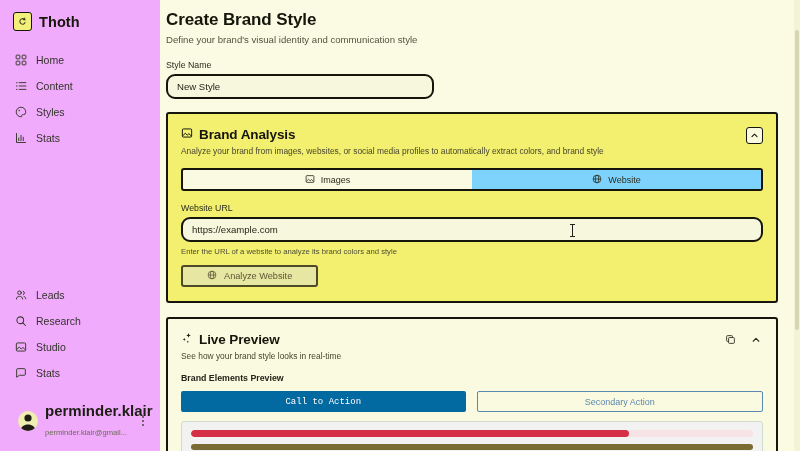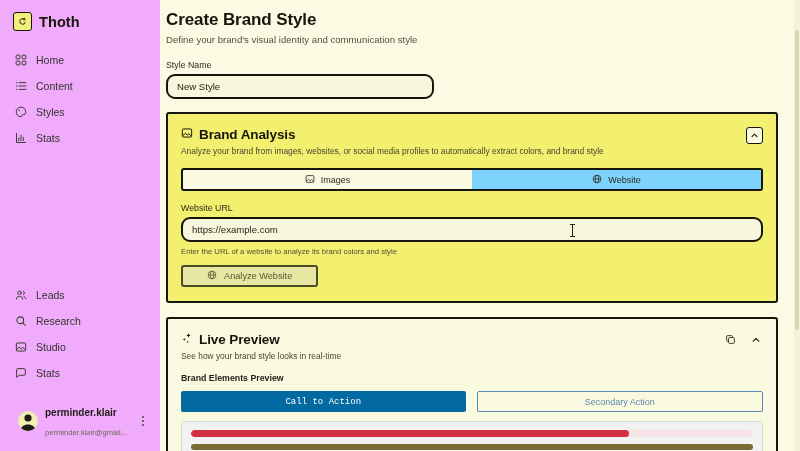--- a/index.html
+++ b/index.html
@@ -54,21 +54,21 @@
     cursor: pointer;
   }
   .avatar {
     width: 20px; height: 20px; flex: 0 0 20px;
     border-radius: 50%;
     background: #efeeb0;
     display: flex; align-items: flex-end; justify-content: center;
     overflow: hidden;
   }
   .user-text { flex: 1 1 auto; min-width: 0; line-height: 1.15; }
-  .user-name { font-size: 10px; font-weight: 700; color: #1d1d14; white-space: nowrap; }
+  .user-name { font-size: 15px; font-weight: 700; color: #1d1d14; white-space: nowrap; }
   .user-mail { font-size: 7.6px; color: #6b6b55; white-space: nowrap; overflow: hidden; text-overflow: ellipsis; }
   .dots { display:flex; flex-direction: column; gap:2px; padding: 0 2px; }
   .dots i { width: 2px; height: 2px; background: #4a4a3a; border-radius: 50%; display:block; }
 
   
   .main {
     flex: 1 1 auto; height: 451px;
     background: #fbfbe4;
     padding: 10px 22px 0 6px;
     overflow: hidden;

